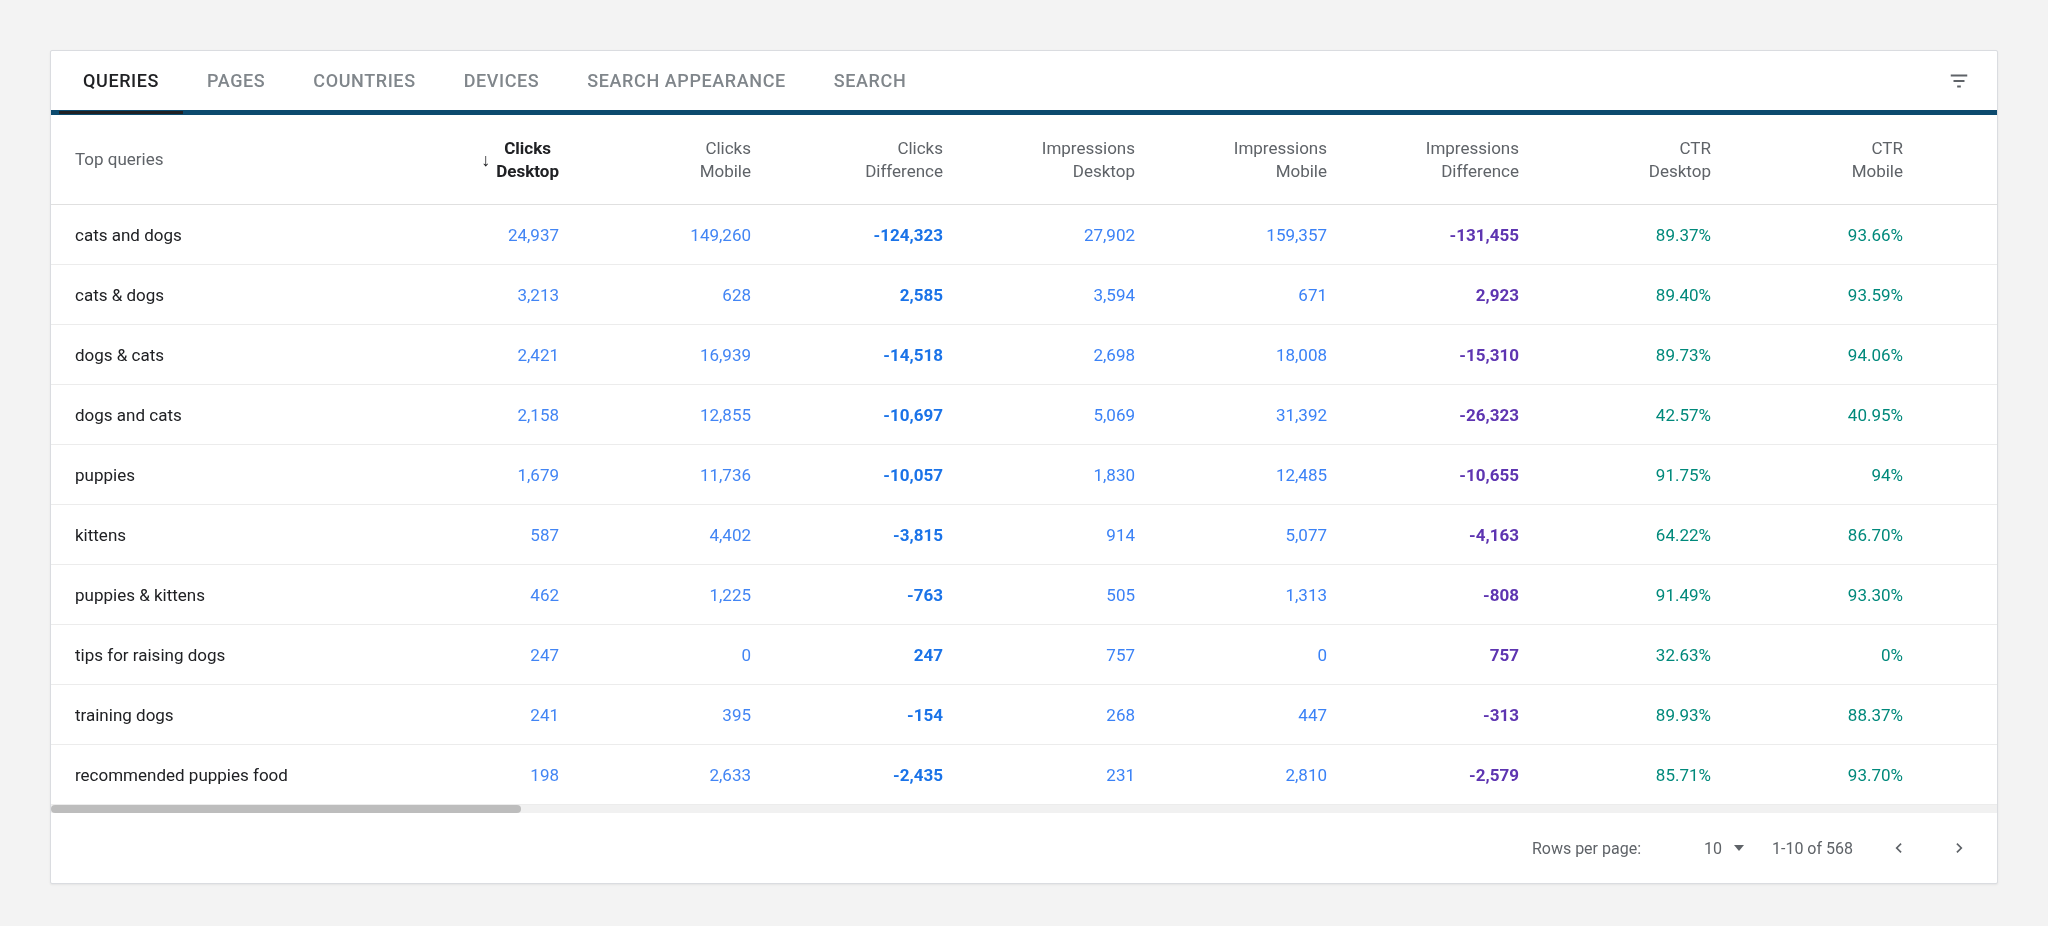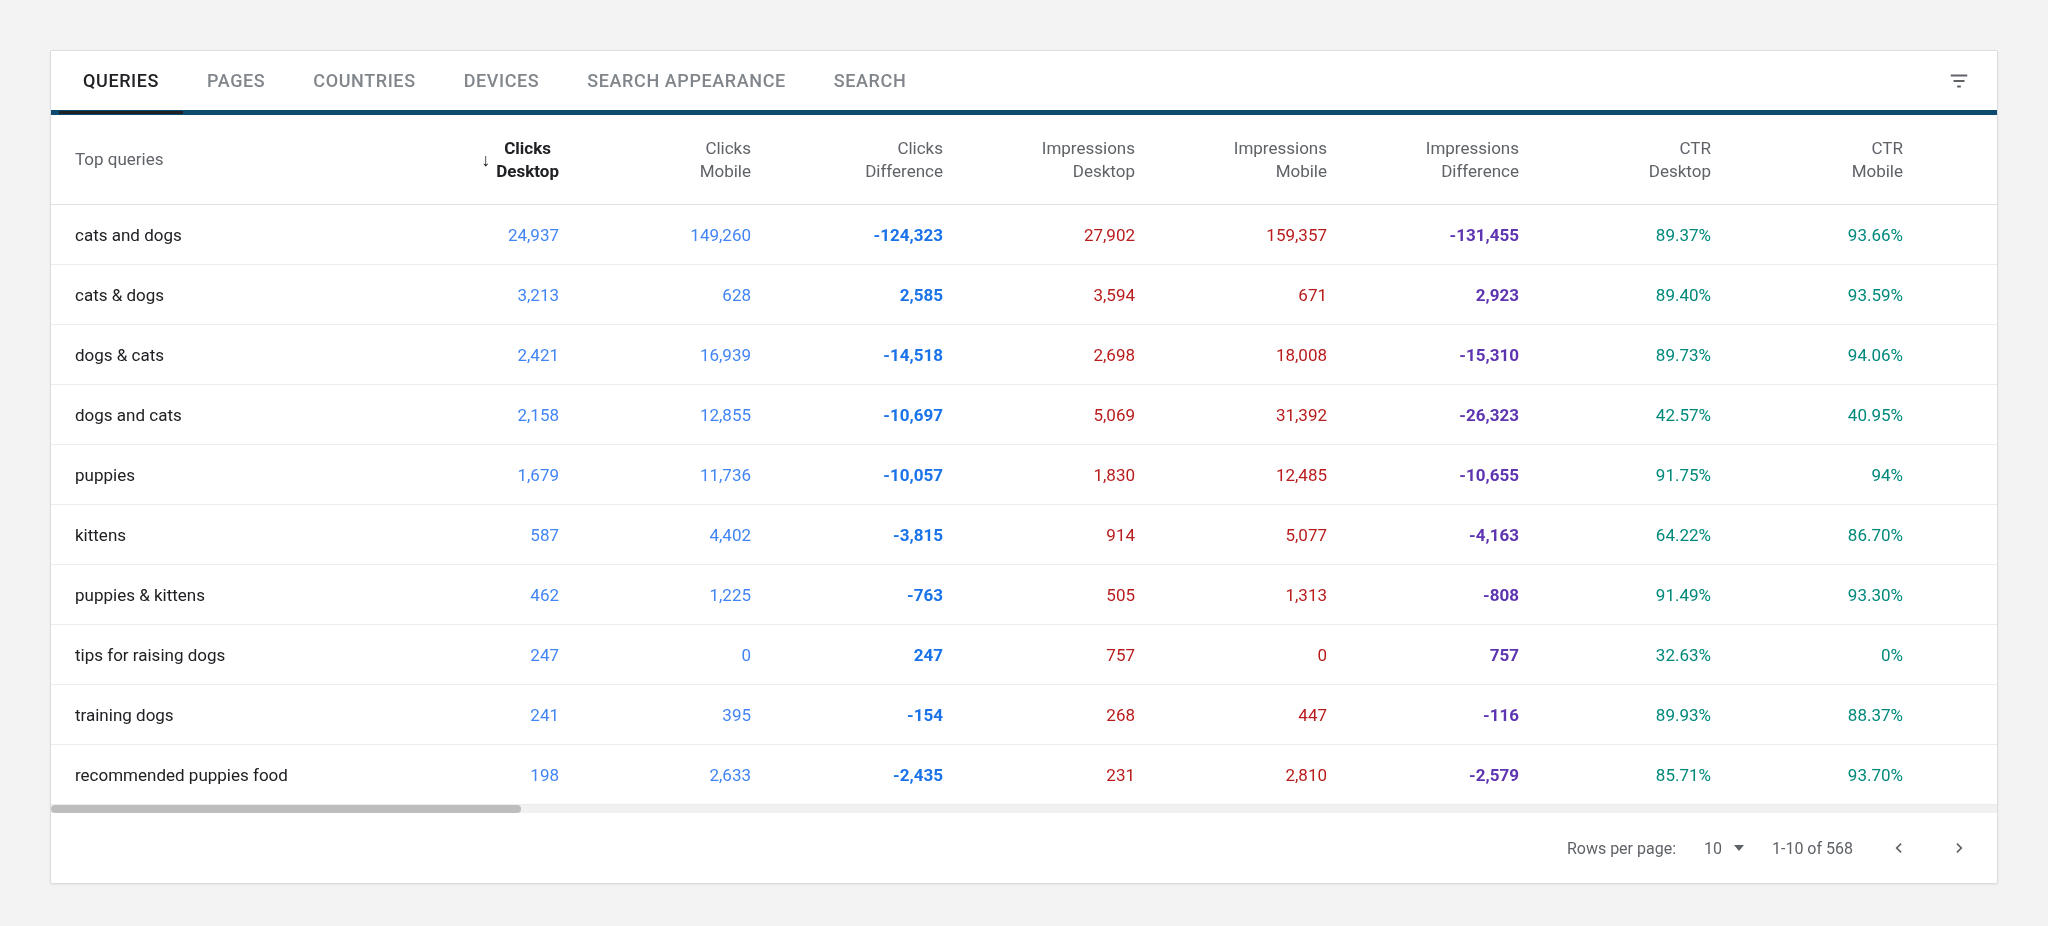--- a/index.html
+++ b/index.html
@@ -109,21 +109,21 @@
     text-align: right;
     font-size: 17px;
     white-space: nowrap;
   }
   tbody td.query-col {
     text-align: left;
     color: #202124;
   }
   .c-blue   { color: #4285f4; }
   .c-blue-b { color: #1a73e8; font-weight: 700; }
-  .c-purple { color: #b91c1c; }
+  .c-purple { color: #3b82f6; }
   .c-purple-b { color: #5e35b1; font-weight: 700; }
   .c-teal   { color: #00897b; }
   .c-teal-b { color: #00796b; font-weight: 700; }
   .scroll-track {
     height: 8px;
     background: #f1f1f1;
     position: relative;
   }
   .scroll-thumb {
     position: absolute;
@@ -141,20 +141,21 @@
     font-size: 16px;
     height: 70px;
     padding-right: 20px;
   }
   .rows-select {
     display: inline-flex;
     align-items: center;
     gap: 12px;
     cursor: pointer;
     color: #5f6368;
+    margin-left: 35px;
   }
   .caret {
     width: 0; height: 0;
     border-left: 5px solid transparent;
     border-right: 5px solid transparent;
     border-top: 6px solid #5f6368;
   }
   .pager-btn {
     width: 34px; height: 34px;
     display: inline-flex;
@@ -317,21 +318,21 @@
               <td class="c-teal">0%</td>
               <td class="c-teal-b">32.6</td>
             </tr>
             <tr>
               <td class="query-col">training dogs</td>
               <td class="c-blue">241</td>
               <td class="c-blue">395</td>
               <td class="c-blue-b">-154</td>
               <td class="c-purple">268</td>
               <td class="c-purple">447</td>
-              <td class="c-purple-b">-116</td>
+              <td class="c-purple-b">-313</td>
               <td class="c-teal">89.93%</td>
               <td class="c-teal">88.37%</td>
               <td class="c-teal-b">1.6</td>
             </tr>
             <tr>
               <td class="query-col">recommended puppies food</td>
               <td class="c-blue">198</td>
               <td class="c-blue">2,633</td>
               <td class="c-blue-b">-2,435</td>
               <td class="c-purple">231</td>

